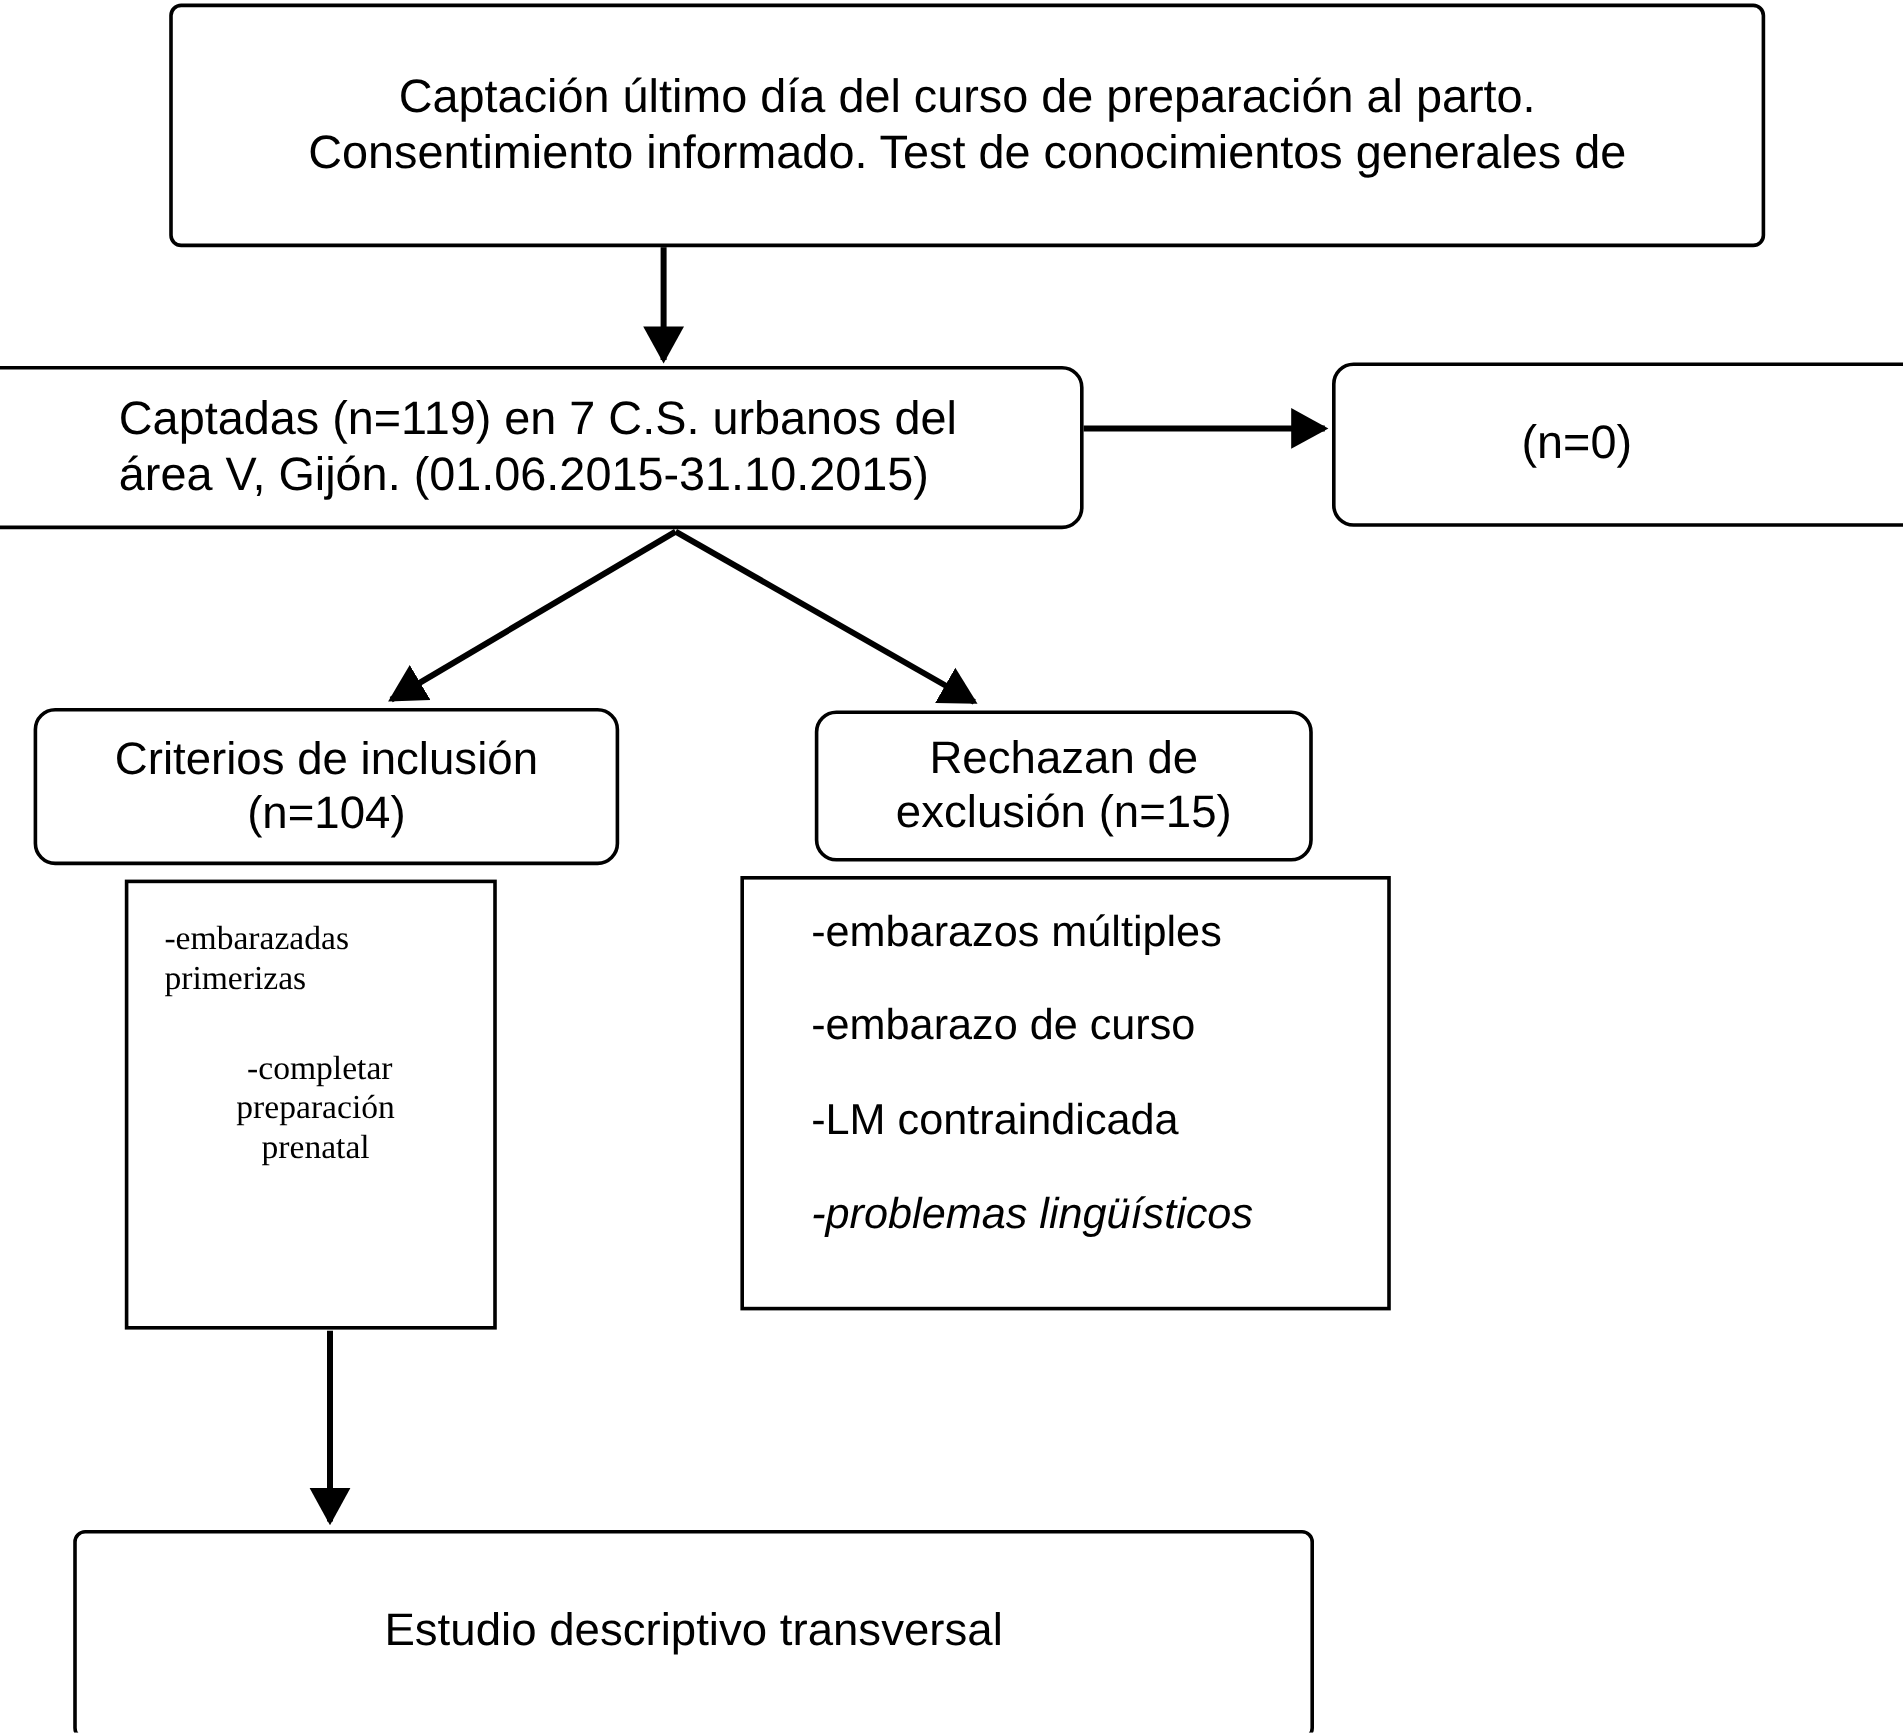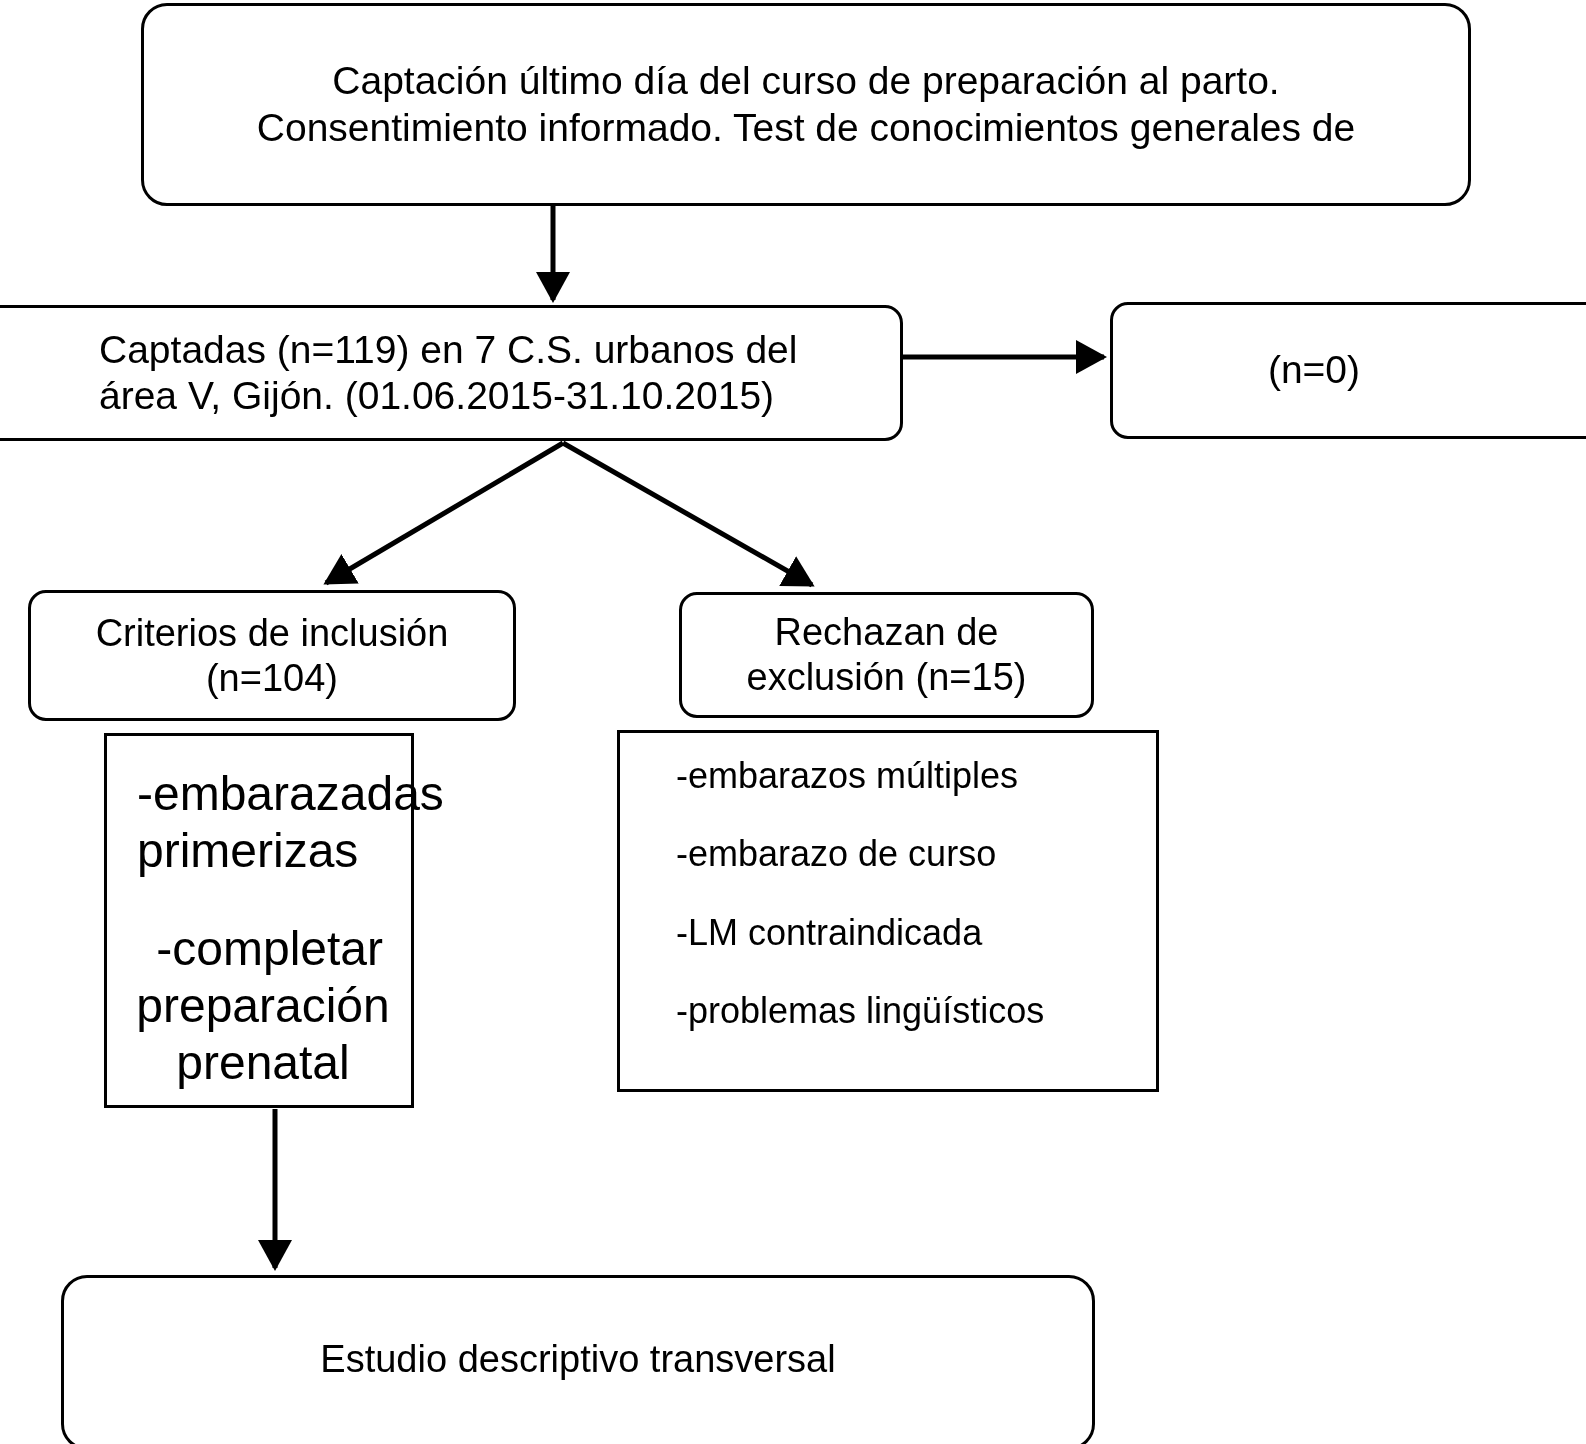--- a/index.html
+++ b/index.html
@@ -19,21 +19,21 @@
   .node {
     position: absolute;
     box-sizing: border-box;
     border: 3px solid #000000;
     background: #ffffff;
     display: flex;
     flex-direction: column;
     justify-content: center;
     z-index: 2;
   }
-  .node.rounded { border-radius: 26px; align-items: center; }
+  .node.rounded { border-radius: 10px; align-items: center; }
   .node.rounded-sm { border-radius: 18px; }
   .node.square { border-radius: 0; border-width: 3px; }
   .node .line {
     display: block;
     white-space: pre;
     line-height: 1.18;
   }
   .center { text-align: center; }
   .left { text-align: left; }
 
@@ -58,36 +58,37 @@
     font-size: 38px;
     padding: 0 16px;
   }
   #node-exclusion {
     left: 679px; top: 592px; width: 415px; height: 126px;
     font-size: 38px;
     padding: 0 14px;
   }
   #node-inclusion-detail {
     left: 104px; top: 733px; width: 310px; height: 375px;
-    font-size: 48px;
+    font-size: 28px;
     padding: 30px 4px 0 12px;
     justify-content: flex-start;
+    font-family: Liberation Serif, serif;
   }
   #node-inclusion-detail .blk1 { text-align: left; padding-left: 18px; }
   #node-inclusion-detail .gap { height: 42px; }
   #node-inclusion-detail .blk2 { text-align: center; }
   #node-exclusion-detail {
     left: 601px; top: 730px; width: 542px; height: 362px;
     font-size: 36px;
     padding: 22px 0 0 56px;
     justify-content: flex-start;
     margin-left: 16px;
   }
   #node-exclusion-detail .line { margin-bottom: 36px; text-align: left; }
-  #node-exclusion-detail .line:last-child { margin-bottom: 0; }
+  #node-exclusion-detail .line:last-child { margin-bottom: 0; font-style: italic; }
   #node-estudio {
     left: 61px; top: 1275px; width: 1034px; height: 175px;
     font-size: 38px;
     padding: 0 16px 6px 16px;
   }
   #node-estudio .line { line-height: 1.55; }
 
   svg#connectors {
     position: absolute;
     left: 0; top: 0;

